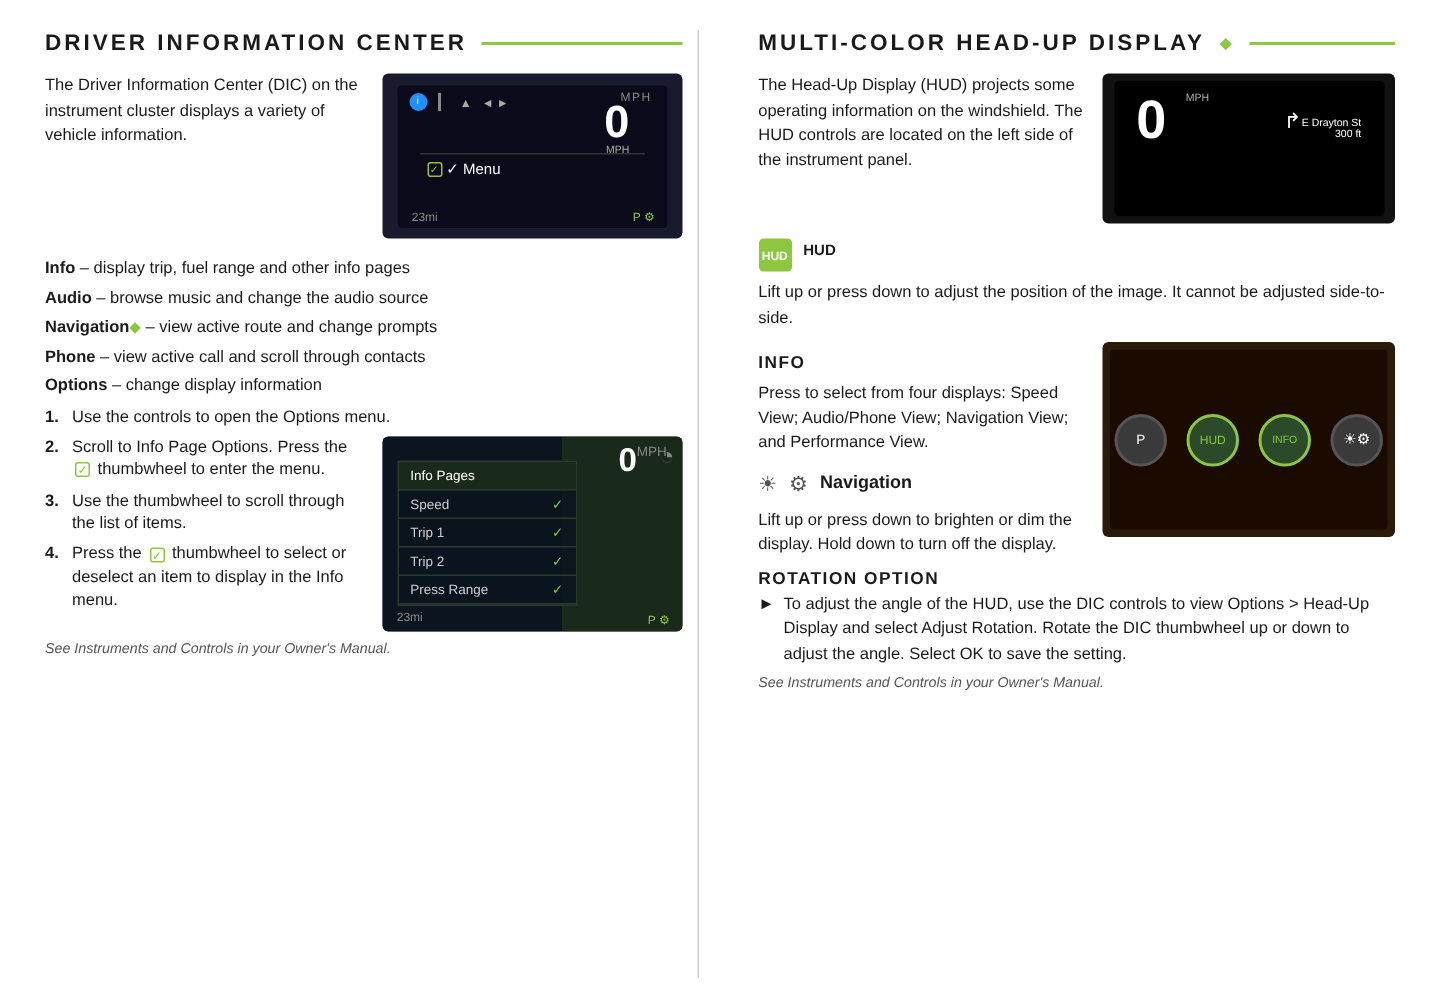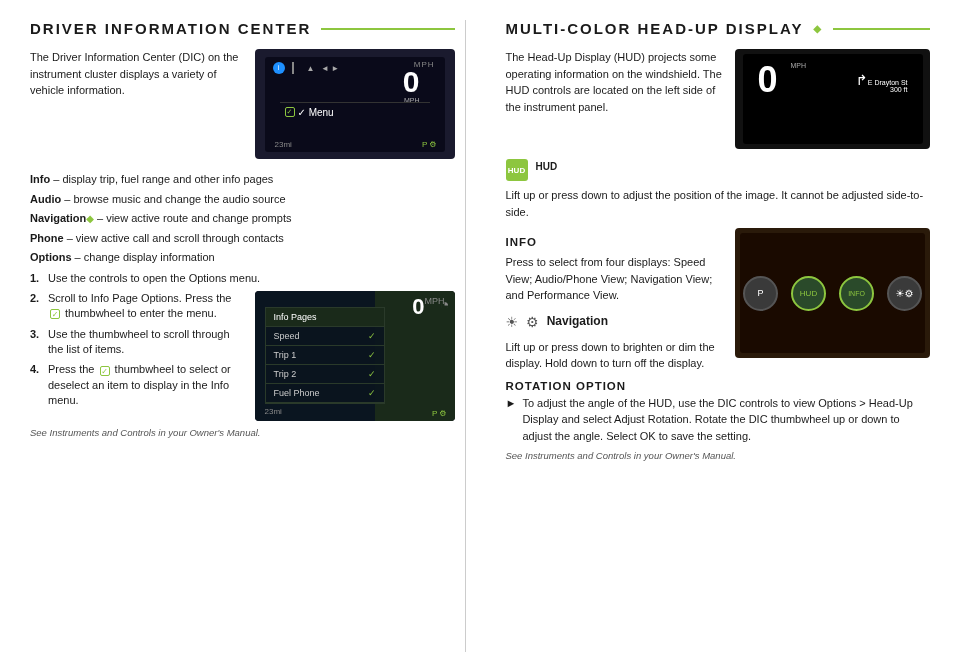--- a/index.html
+++ b/index.html
@@ -524,21 +524,21 @@
               </div>
               <div class="options-menu-item">
                 <span>Trip 1</span>
                 <span class="check-mark">✓</span>
               </div>
               <div class="options-menu-item">
                 <span>Trip 2</span>
                 <span class="check-mark">✓</span>
               </div>
               <div class="options-menu-item">
-                <span>Fuel Phone</span>
+                <span>Press Range</span>
                 <span class="check-mark">✓</span>
               </div>
             </div>
             <div class="options-miles">23mi</div>
             <div style="position:absolute;bottom:3px;right:8px;font-size:8px;color:#8dc63f;">P ⚙</div>
           </div>
         </div>
       </div>
 
       <div class="footnote-text">See Instruments and Controls in your Owner's Manual.</div>

